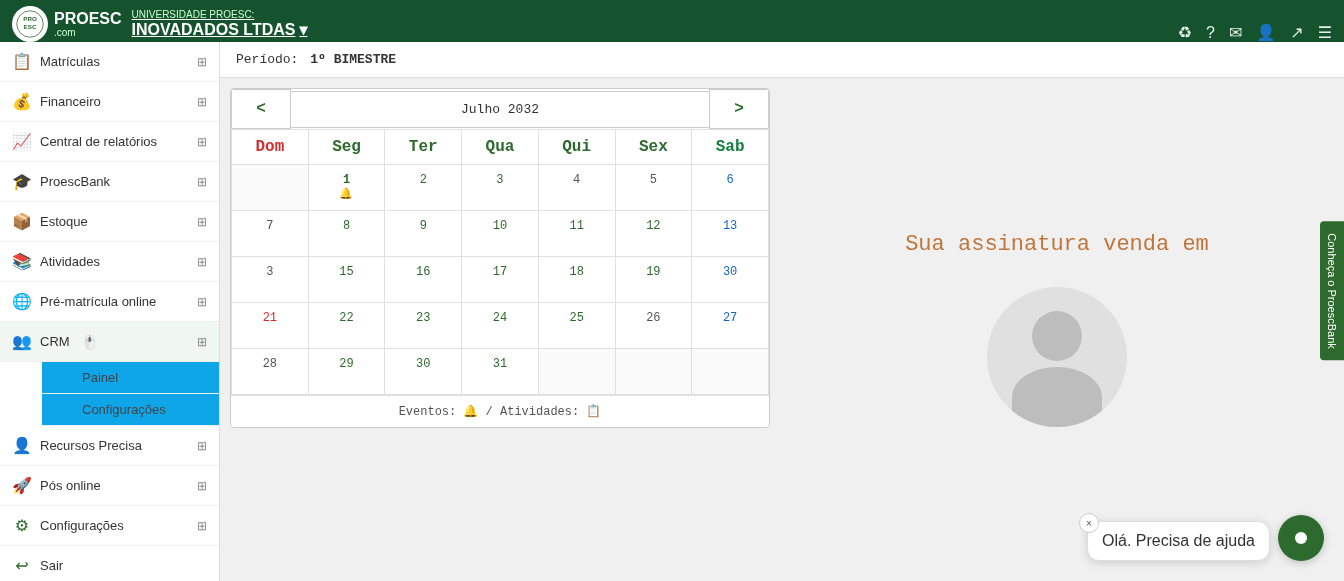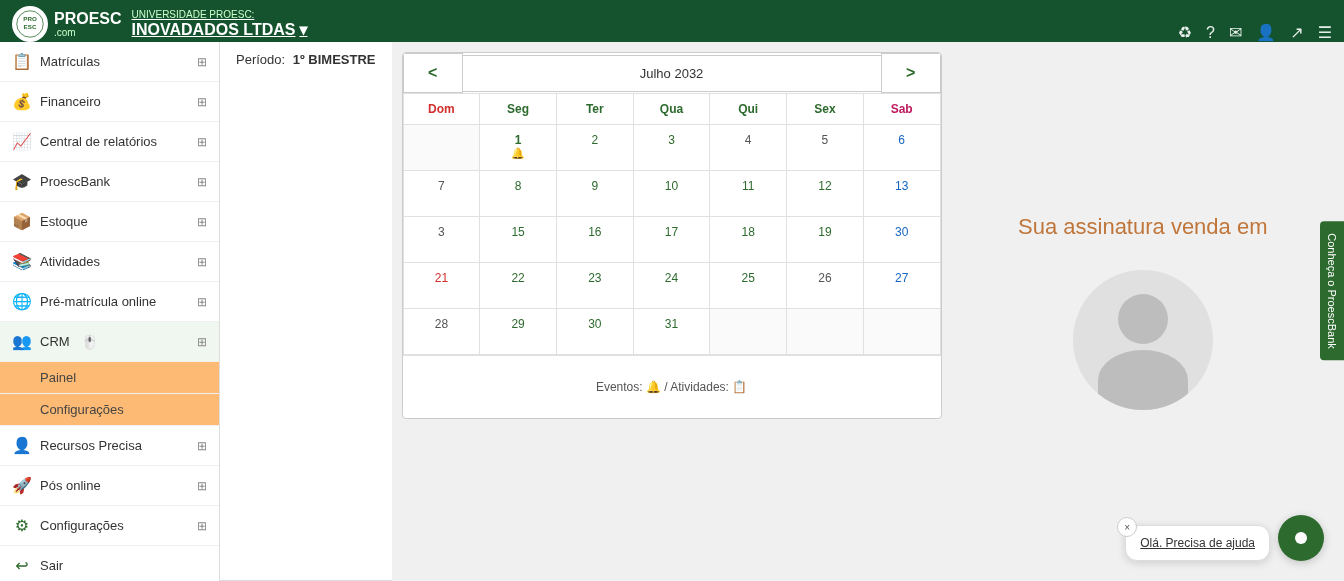--- a/index.html
+++ b/index.html
@@ -42,29 +42,29 @@
     .sidebar-item {
       display: flex; align-items: center; justify-content: space-between;
       padding: 10px 12px; cursor: pointer; border-bottom: 1px solid #f0f0f0;
       color: #333;
     }
     .sidebar-item.active { background: #f0f7f0; }
     .sidebar-item-left { display: flex; align-items: center; gap: 8px; }
     .sidebar-icon { font-size: 16px; color: #2d6a2d; width: 20px; text-align: center; }
     .sidebar-expand { color: #888; font-size: 12px; }
     .sidebar-sub {
-      background: #fdba74; border-bottom: 1px solid #f0f0f0;
+      background: #0ea5e9; border-bottom: 1px solid #f0f0f0; margin-left: 42px;
     }
     .sidebar-sub-item {
       padding: 8px 12px 8px 40px; cursor: pointer; color: #444;
       border-bottom: 1px solid #f0f0f0;
     }
 
     
-    .content { flex: 1; overflow: auto; padding: 0; display: flex; flex-direction: row; }
+    .content { flex: 1; overflow: auto; padding: 0; display: flex; flex-direction: column; font-family: Liberation Mono, monospace; }
 
     .period-bar {
       background: #fff; padding: 10px 16px; border-bottom: 1px solid #ddd;
       font-size: 13px; color: #333;
     }
 
     .content-body { display: flex; flex: 1; padding: 10px; gap: 10px; }
 
     
     .calendar-section { flex: 0 0 540px; }
@@ -78,41 +78,41 @@
       width: 60px; display: flex; align-items: center; justify-content: center;
       font-size: 16px; color: #2d6a2d; cursor: pointer; padding: 10px; font-weight: bold;
       border: 1px solid #ccc; background: #fff;
     }
     .cal-title {
       flex: 1; text-align: center; padding: 10px; font-size: 13px;
       color: #333; border-top: 1px solid #ccc; border-bottom: 1px solid #ccc;
     }
     .cal-grid { width: 100%; border-collapse: collapse; }
     .cal-grid th {
-      padding: 8px 0; text-align: center; font-size: 12px; font-weight: bold;
+      padding: 8px 0; text-align: center; font-size: 16px; font-weight: bold;
       border: 1px solid #e0e0e0;
     }
     .cal-grid th.dom { color: #d32f2f; }
     .cal-grid th.seg,
     .cal-grid th.ter,
     .cal-grid th.qua,
     .cal-grid th.qui,
     .cal-grid th.sex { color: #2d6a2d; }
-    .cal-grid th.sab { color: #be185d; }
+    .cal-grid th.sab { color: #15803d; }
     .cal-grid td {
       padding: 8px 4px; text-align: center; border: 1px solid #e0e0e0;
       font-size: 12px; color: #555; min-width: 70px; height: 46px; vertical-align: top;
     }
     .cal-grid td.today { color: #d32f2f; font-weight: bold; }
     .cal-grid td.green { color: #2d6a2d; }
     .cal-grid td.blue { color: #1565c0; }
     .cal-grid td.empty { background: #fafafa; }
     .bell-icon { font-size: 11px; display: block; color: #888; }
     .cal-footer {
-      padding: 24px 12px; border-top: 1px solid #e0e0e0; font-size: 12px; color: #555;
+      padding: 8px 12px; border-top: 1px solid #e0e0e0; font-size: 12px; color: #555;
       text-align: center;
     }
 
     
     .right-panel {
       flex: 1; display: flex; flex-direction: column; align-items: center; justify-content: center;
       padding: 20px;
     }
     .subscription-text {
       color: #c0763a; font-size: 22px; font-weight: 300; margin-bottom: 30px;
@@ -130,21 +130,21 @@
       width: 90px; height: 60px; border-radius: 50% 50% 0 0; background: #bdbdbd;
       position: absolute; bottom: 0;
     }
 
     
     .chat-widget {
       position: fixed; bottom: 20px; right: 20px; display: flex; align-items: flex-end; gap: 8px;
     }
     .chat-bubble {
       background: #fff; border: 1px solid #ddd; border-radius: 12px; padding: 10px 14px;
-      font-size: 12px; box-shadow: 0 2px 8px rgba(0,0,0,0.15); max-width: 200px; color: #333; text-decoration: underline;
+      font-size: 16px; box-shadow: 0 2px 8px rgba(0,0,0,0.15); max-width: 200px; color: #333;
     }
     .chat-close {
       position: absolute; top: -8px; left: -8px; background: #fff; border: 1px solid #ccc;
       border-radius: 50%; width: 20px; height: 20px; display: flex; align-items: center;
       justify-content: center; font-size: 10px; cursor: pointer; color: #555;
     }
     .chat-button-container { position: relative; }
     .chat-btn {
       width: 46px; height: 46px; border-radius: 50%; background: #2d6a2d;
       display: flex; align-items: center; justify-content: center; cursor: pointer;

